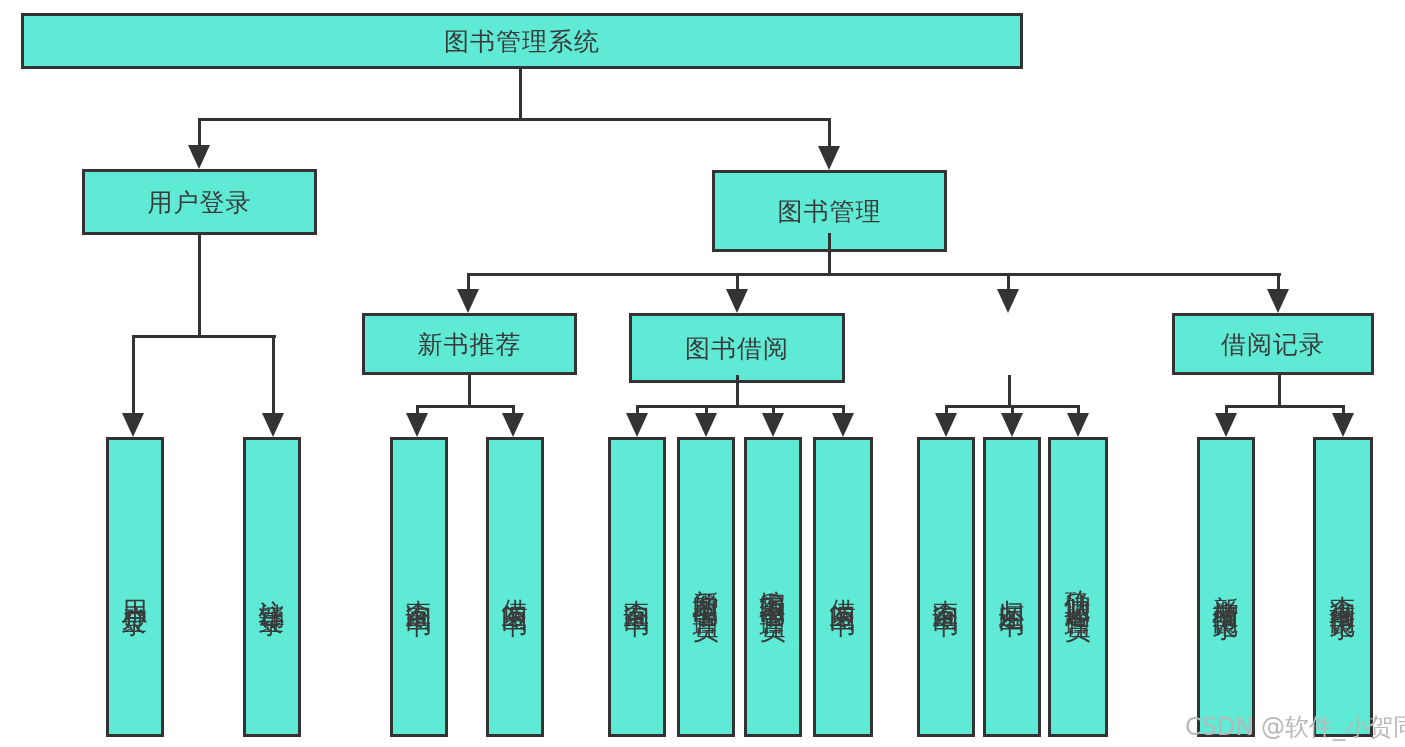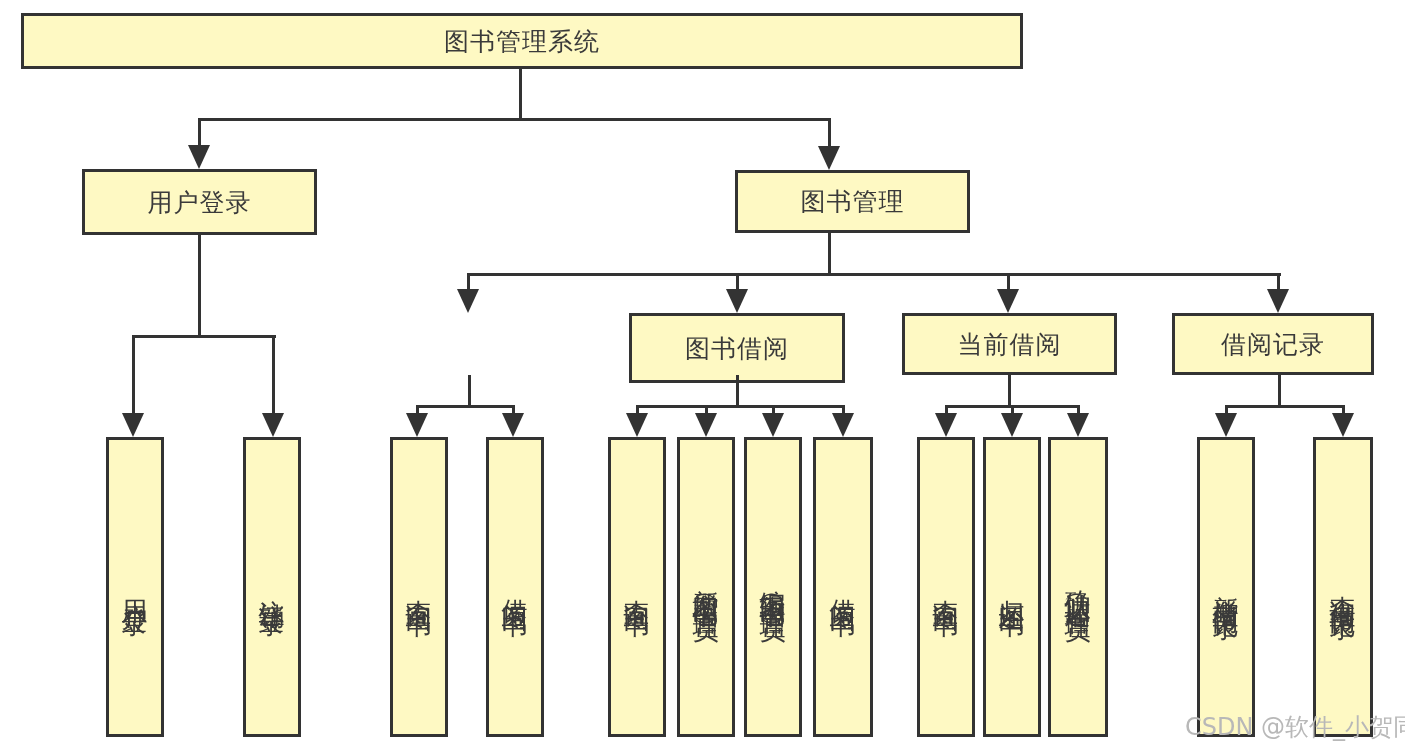--- a/index.html
+++ b/index.html
@@ -11,21 +11,21 @@
     position: relative;
     width: 1405px;
     height: 747px;
     background: #ffffff;
     overflow: hidden;
   }
   .box {
     position: absolute;
     box-sizing: border-box;
     border: 3px solid #333333;
-    background: #fef9c3;
+    background: #5eead4;
     display: flex;
     align-items: center;
     justify-content: center;
     color: #3a3a3a;
   }
   .hbox .lbl {
     font-size: 25px;
     letter-spacing: 1px;
     white-space: nowrap;
   }
@@ -74,21 +74,21 @@
   <div class="vline" style="left:519px;top:69px;height:52px"></div>
   <div class="hline" style="left:198px;top:118px;width:633px"></div>
   <div class="vline" style="left:198px;top:118px;height:30px"></div>
   <div class="arrow" style="left:188px;top:145px"></div>
   <div class="vline" style="left:828px;top:118px;height:30px"></div>
   <div class="arrow" style="left:818px;top:146px"></div>
 
   <div class="box hbox" style="left:82px;top:169px;width:235px;height:66px">
     <span class="lbl">用户登录</span>
   </div>
-  <div class="box hbox" style="left:735px;top:170px;width:235px;height:63px">
+  <div class="box hbox" style="left:712px;top:170px;width:235px;height:82px">
     <span class="lbl">图书管理</span>
   </div>
 
   <div class="vline" style="left:198px;top:235px;height:103px"></div>
   <div class="hline" style="left:132px;top:335px;width:144px"></div>
   <div class="vline" style="left:132px;top:335px;height:80px"></div>
   <div class="arrow" style="left:122px;top:413px"></div>
   <div class="vline" style="left:272px;top:335px;height:80px"></div>
   <div class="arrow" style="left:262px;top:413px"></div>
 
@@ -96,25 +96,25 @@
   <div class="hline" style="left:467px;top:273px;width:814px"></div>
   <div class="vline" style="left:467px;top:273px;height:18px"></div>
   <div class="arrow" style="left:457px;top:289px"></div>
   <div class="vline" style="left:736px;top:273px;height:18px"></div>
   <div class="arrow" style="left:726px;top:289px"></div>
   <div class="vline" style="left:1007px;top:273px;height:18px"></div>
   <div class="arrow" style="left:997px;top:289px"></div>
   <div class="vline" style="left:1277px;top:273px;height:18px"></div>
   <div class="arrow" style="left:1267px;top:289px"></div>
 
+  <div class="box hbox" style="left:362px;top:313px;width:215px;height:62px">
+    <span class="lbl">新书推荐</span>
+  </div>
   <div class="box hbox" style="left:629px;top:313px;width:216px;height:70px">
     <span class="lbl">图书借阅</span>
-  </div>
-  <div class="box hbox" style="left:902px;top:313px;width:215px;height:62px">
-    <span class="lbl">当前借阅</span>
   </div>
   <div class="box hbox" style="left:1172px;top:313px;width:202px;height:62px">
     <span class="lbl">借阅记录</span>
   </div>
 
   <div class="vline" style="left:468px;top:375px;height:33px"></div>
   <div class="hline" style="left:416px;top:405px;width:99px"></div>
   <div class="vline" style="left:416px;top:405px;height:12px"></div>
   <div class="arrow" style="left:406px;top:413px"></div>
   <div class="vline" style="left:512px;top:405px;height:12px"></div>

